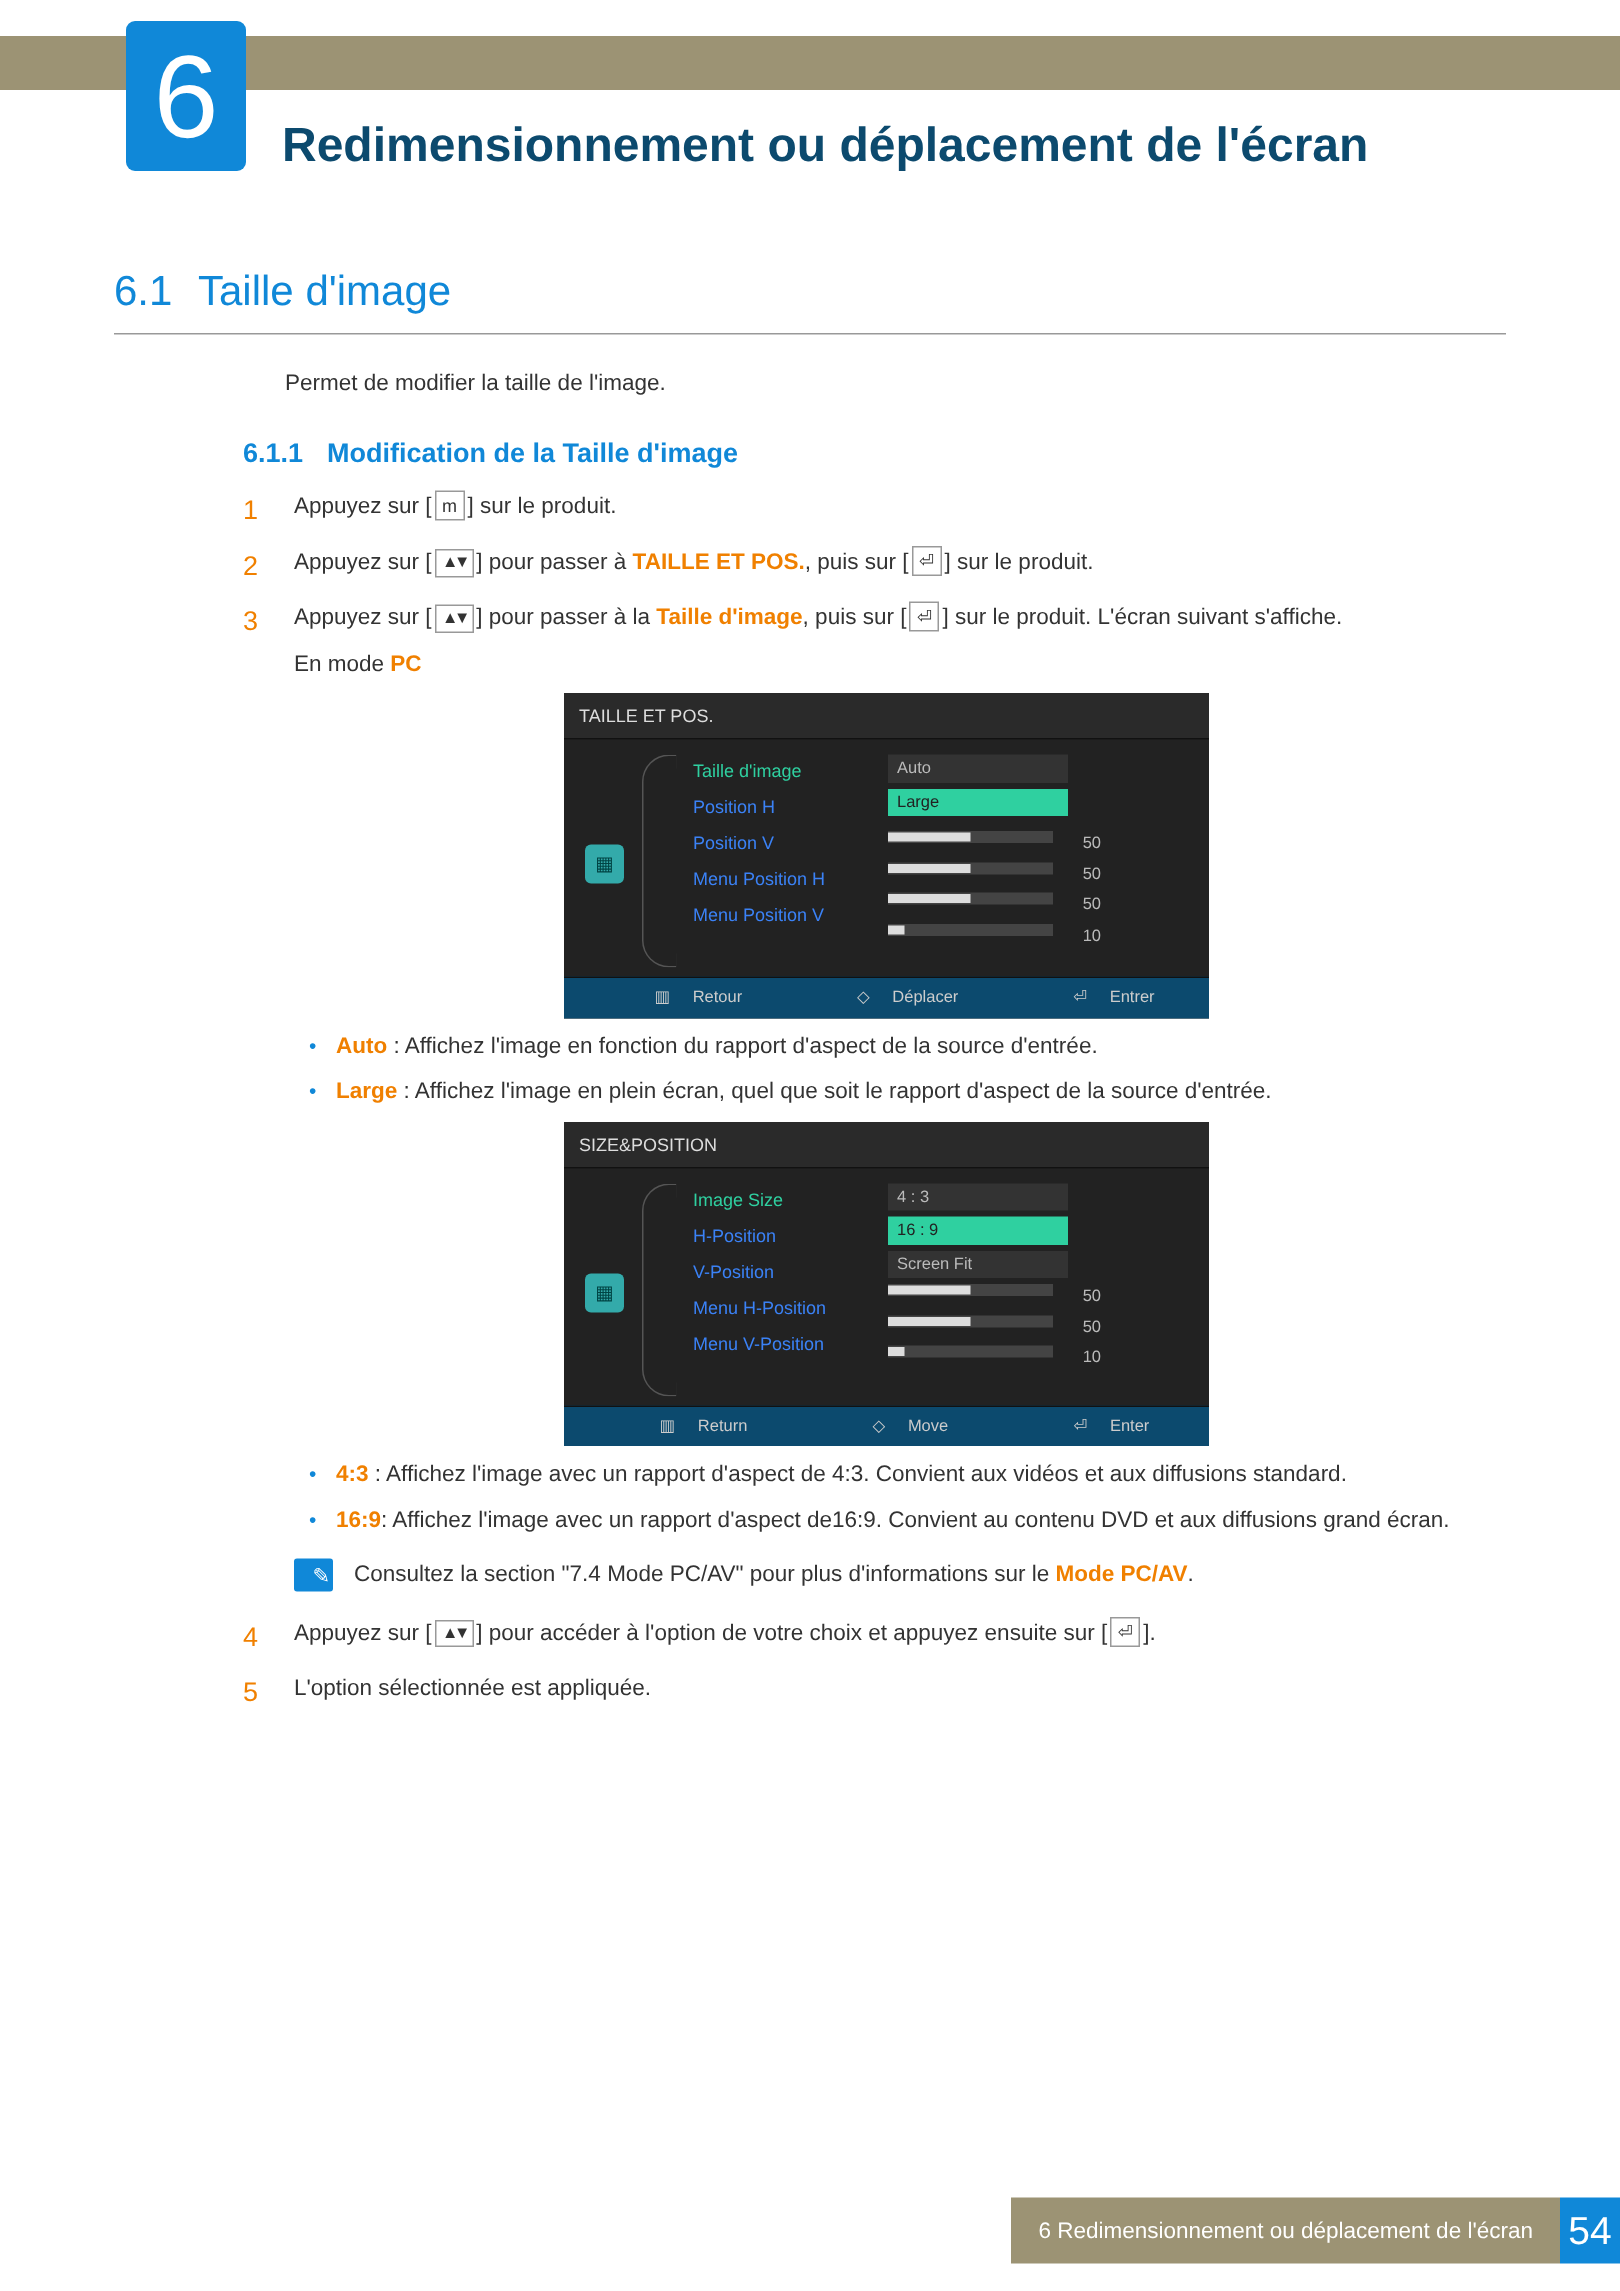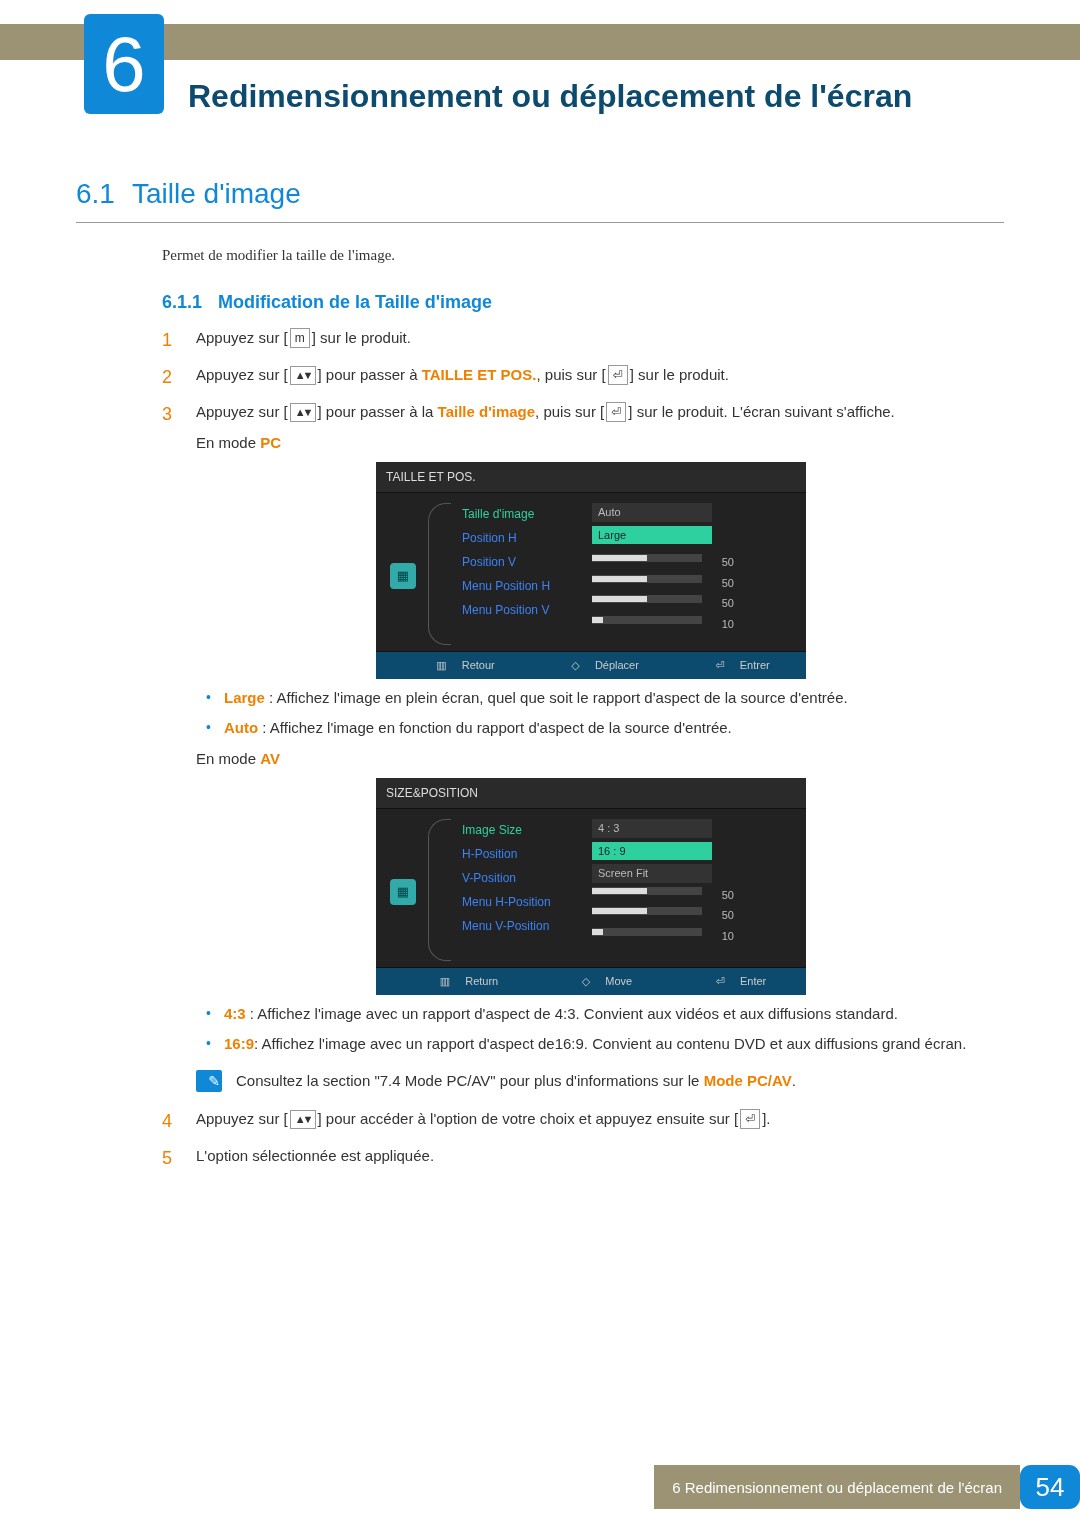--- a/index.html
+++ b/index.html
@@ -44,21 +44,21 @@
   .content {
     position: absolute;
     top: 178px;
     left: 76px;
     right: 76px;
   }
   .sec-row { display:flex; margin-bottom:12px; }
   .sec-num { color:#1088d8; font-size:28px; width:56px; }
   .sec-title { color:#1088d8; font-size:28px; }
   .sec-underline { border-bottom:1px solid #999; margin: 6px 0 24px 0; }
-  .body-indent { margin-left: 86px; font-family: Liberation Serif, serif; }
+  .body-indent { margin-left: 114px; }
   .subsec-row { display:flex; gap:16px; margin: 28px 0 14px 86px; }
   .subsec-num { color:#1088d8; font-size:18px; font-weight:bold; }
   .subsec-title { color:#1088d8; font-size:18px; font-weight:bold; }
   ol.steps { list-style:none; margin-left:86px; }
   ol.steps > li { display:flex; gap:20px; margin: 10px 0; line-height:1.5; }
   ol.steps > li .snum { color:#f08000; font-size:18px; width:14px; flex-shrink:0; }
   ol.steps > li .sbody { flex:1; }
   .kb { display:inline-block; border:1px solid #999; padding:0 4px; margin:0 2px; font-size:12px; vertical-align:1px; }
   .orange-b { color:#f08000; font-weight:bold; }
   .mode-line { margin: 8px 0 4px 0; }
@@ -100,21 +100,21 @@
   .note-icon {
     width:26px;height:22px;background:#1088d8;display:flex;align-items:flex-end;justify-content:flex-end;
     position:relative;border-radius:2px;
   }
   .note-icon::after { content:"✎"; color:#fff; font-size:14px; position:absolute; right:2px; bottom:0;}
   .footer {
     position:absolute; left:0; right:0; bottom:18px; height:44px;
     display:flex; justify-content:flex-end; align-items:stretch;
   }
   .footer .flabel { background:#9c9374; color:#fff; padding:0 18px; display:flex;align-items:center; font-size:15px;}
-  .footer .fnum { background:#1088d8; color:#fff; width:60px; display:flex;align-items:center;justify-content:center; font-size:26px;border-radius:11px;}
+  .footer .fnum { background:#1088d8; color:#fff; width:40px; display:flex;align-items:center;justify-content:center; font-size:26px;}
   .tick { display:inline-block; font-size:11px; letter-spacing:-3px; vertical-align:1px;}
 </style>
 </head>
 <body>
 
 <div class="top-bar"></div>
 <div class="chapter-badge">6</div>
 <div class="chapter-title">Redimensionnement ou déplacement de l'écran</div>
 
 <div class="content">
@@ -198,25 +198,24 @@
             </div>
             <div class="osd-footer">
               <span><span>▥</span> <span>Retour</span></span>
               <span><span>◇</span> <span>Déplacer</span></span>
               <span><span>⏎</span> <span>Entrer</span></span>
             </div>
           </div>
         </div>
 
         <ul class="bullets">
+          <li><span class="orange-b">Auto</span><span> : Affichez l'image en fonction du rapport d'aspect de la source d'entrée.</span></li>
           <li><span class="orange-b">Large</span><span> : Affichez l'image en plein écran, quel que soit le rapport d'aspect de la source d'entrée.</span></li>
-          <li><span class="orange-b">Auto</span><span> : Affichez l'image en fonction du rapport d'aspect de la source d'entrée.</span></li>
         </ul>
 
-        <div class="mode-line"><span>En mode </span><span class="orange-b">AV</span></div>
 
         <div class="osd-wrap">
           <div class="osd">
             <div class="osd-title">SIZE&amp;POSITION</div>
             <div class="osd-body">
               <div class="osd-left">
                 <div class="osd-icon">▦</div>
               </div>
               <div class="osd-curve"></div>
               <div class="osd-menu">

